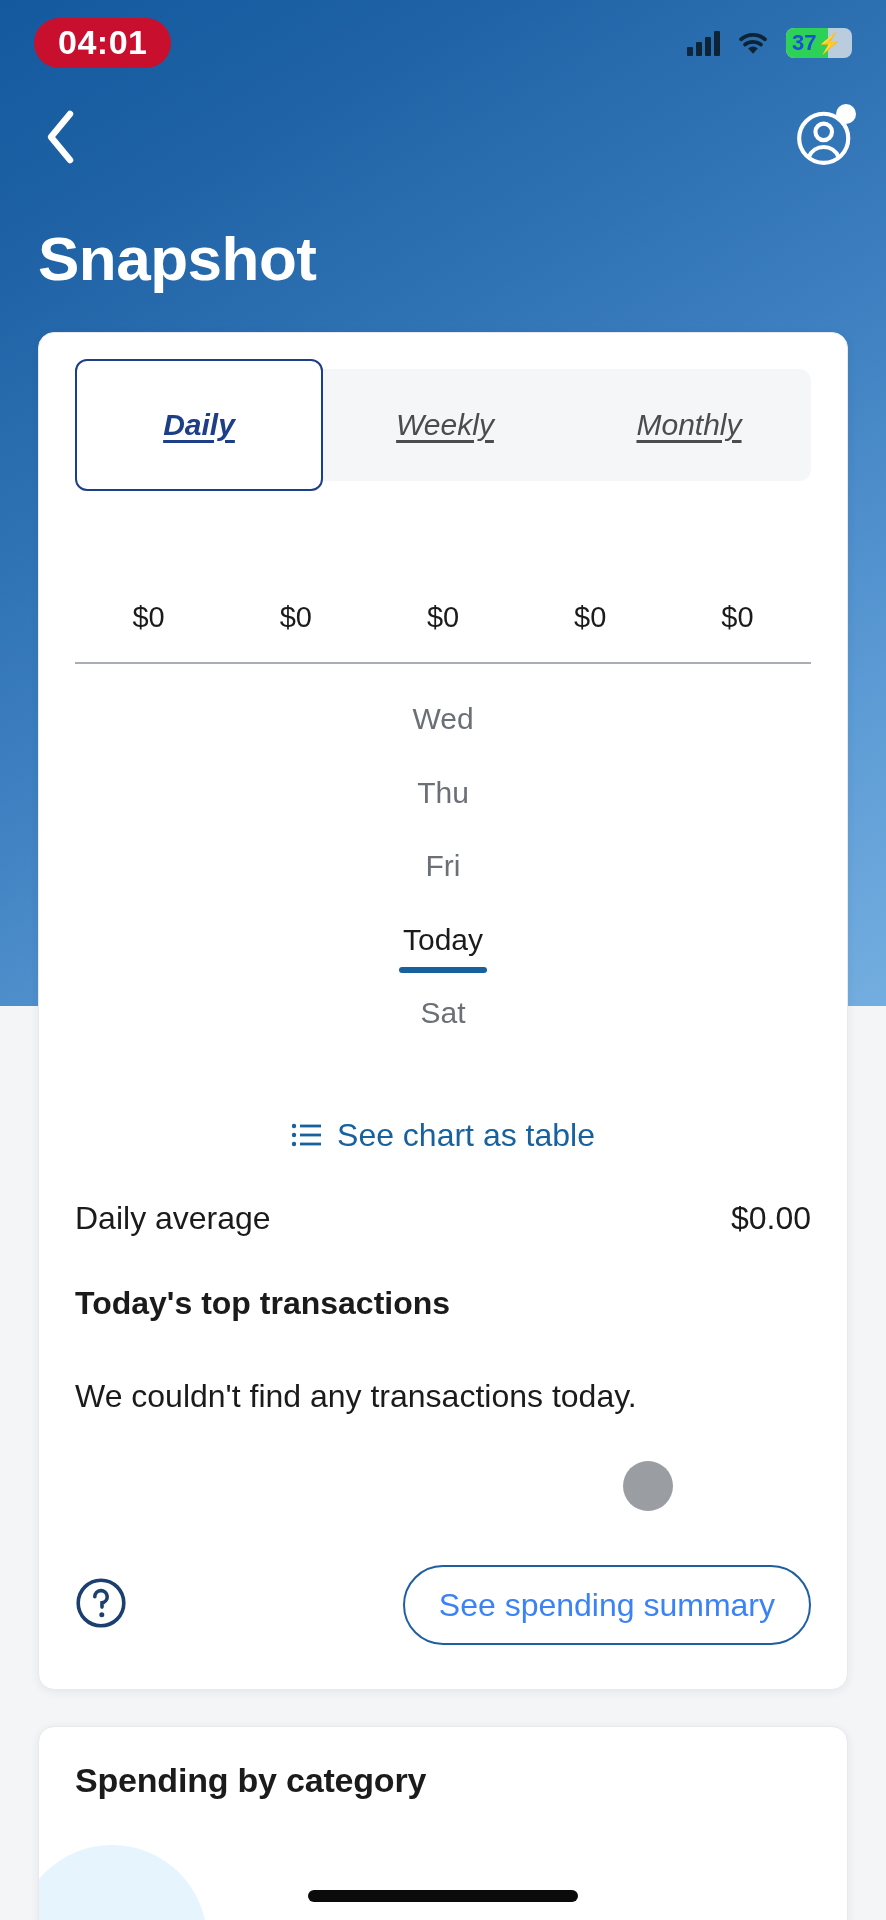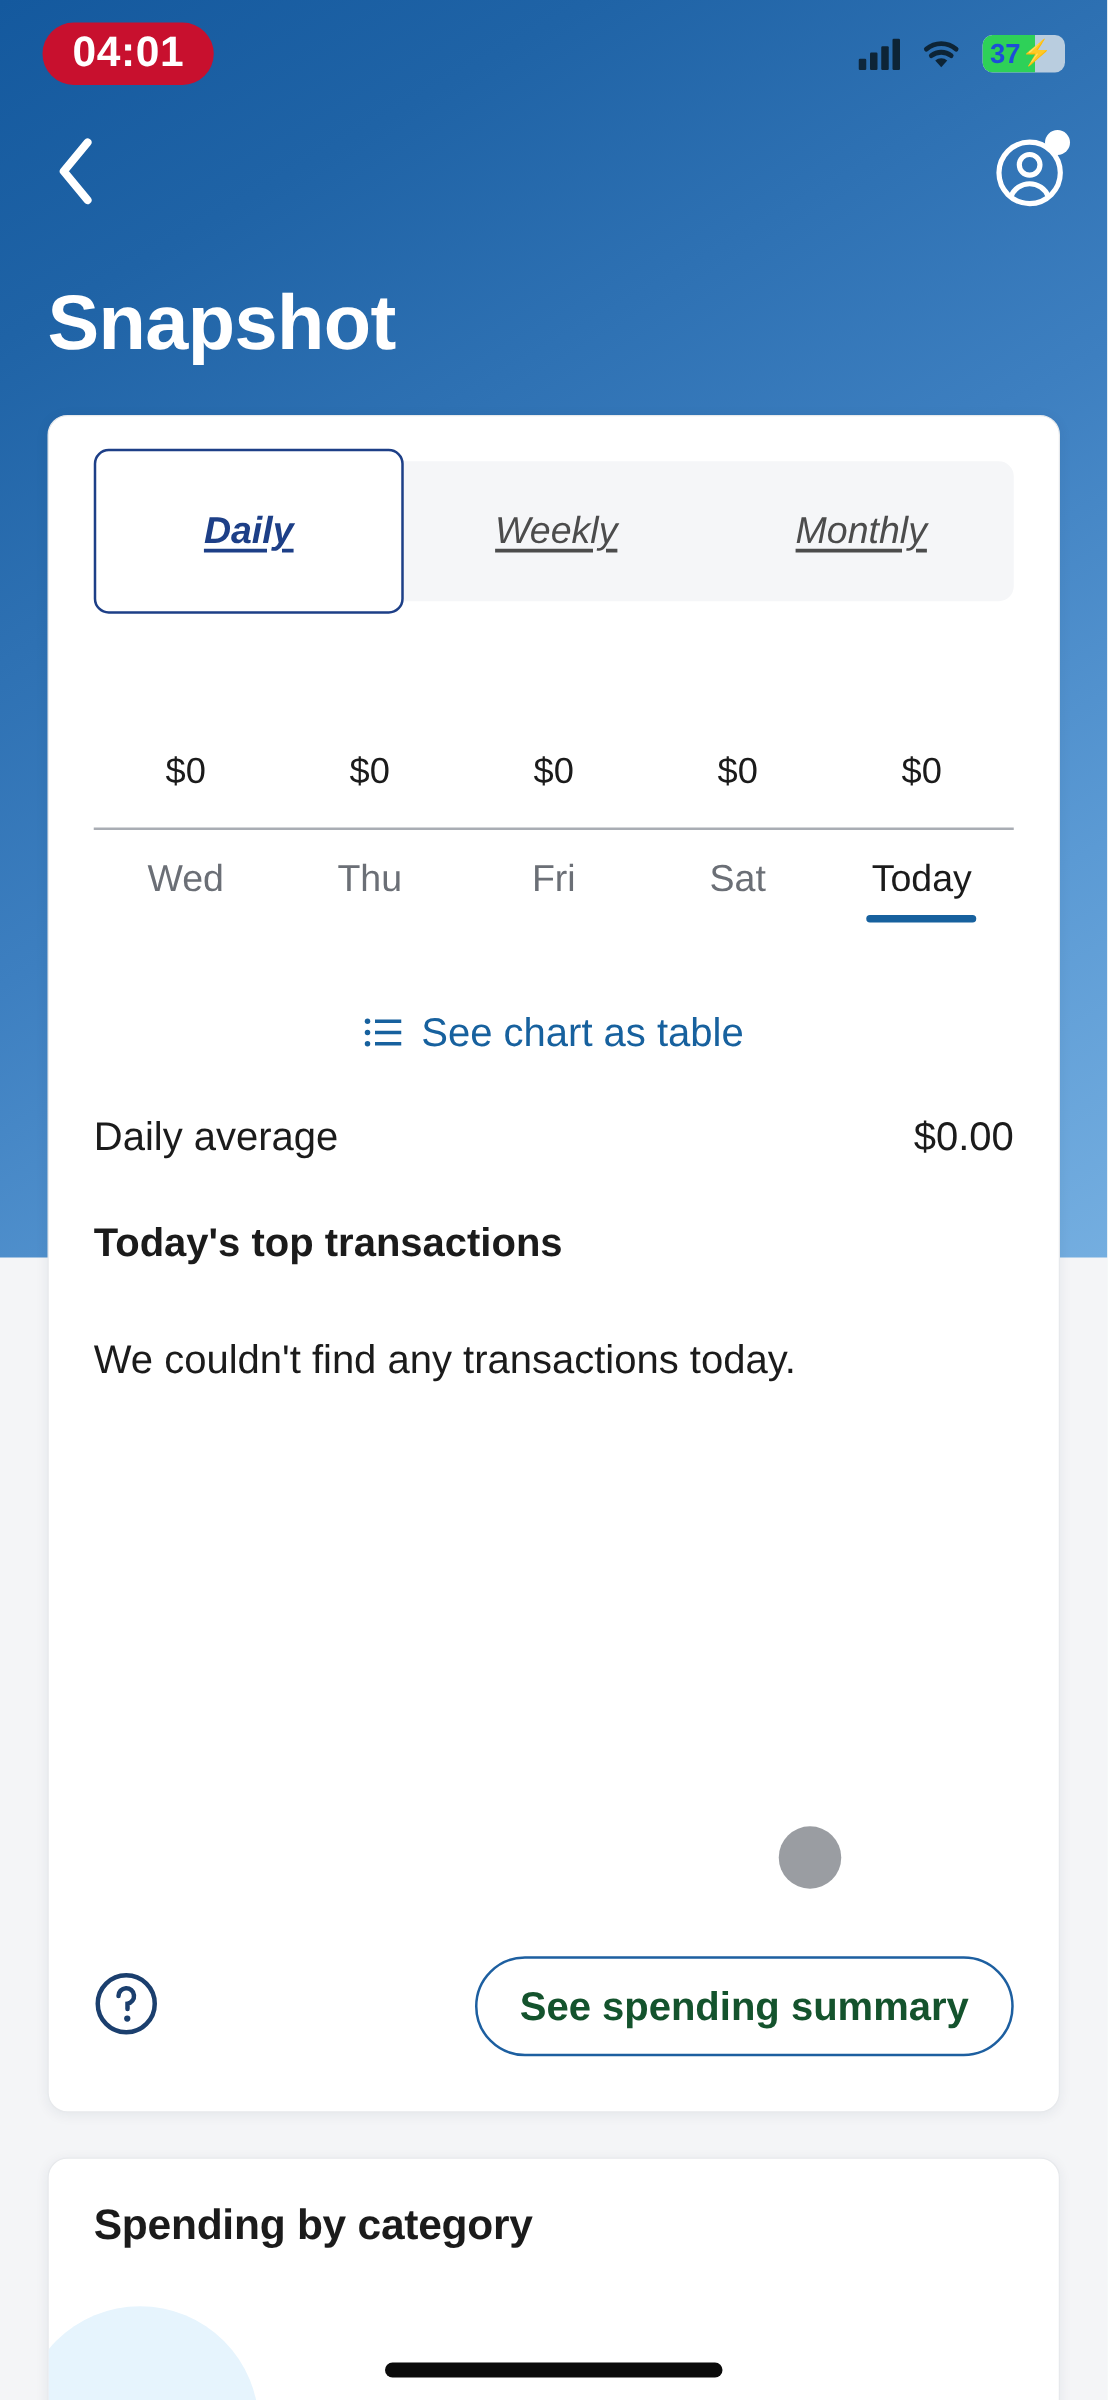--- a/index.html
+++ b/index.html
@@ -128,21 +128,21 @@
     margin:0 36px; padding-top:122px;
   }
   .chart-cols { display:flex; align-items:flex-end; }
   .chart-col { flex:1; display:flex; flex-direction:column; align-items:center; }
   .bar-wrap { height:8px; width:100%; display:flex; align-items:flex-end; justify-content:center; }
   .bar { width:70%; background:#2f6fb5; }
   .bar-value {
     font-size:29px; color:#1b1b1b; line-height:1; padding-bottom:22px;
   }
   .axis-line { height:2px; background:#a9adb4; width:100%; }
-  .chart-labels { display:flex; margin-top:0; }
+  .chart-labels { display:flex; margin-top:15px;flex-direction:column; }
   .chart-label {
     flex:1; display:flex; flex-direction:column; align-items:center;
     padding-top:24px;
   }
   .chart-label span {
     font-size:30px; color:#6b6f76; line-height:1.05;
   }
   .chart-label.today span { color:#1b1b1b; }
   .today-underline {
     margin-top:12px; height:6px; width:88px; background:#17619e; border-radius:3px;
@@ -179,22 +179,22 @@
 
   
   .card-footer {
     position:absolute; left:0; right:0; bottom:0; height:168px;
     display:flex; align-items:center; justify-content:space-between;
     padding:0 36px;
   }
   .help-icon { width:52px; height:52px; }
   .pill-btn {
     border:2px solid #1d5fa0; border-radius:44px;
-    color:#14532d; background:#ffffff;
-    font-size:32px; font-weight:bold;
+    color:#3b82f6; background:#ffffff;
+    font-size:32px; font-weight:normal;
     padding:22px 34px; line-height:1;
     white-space:nowrap;
   }
 
   
   #card-category {
     top:1726px; height:240px; overflow:hidden;
   }
   #card-category .card-title { padding-top:34px; }
   .blue-blob {
@@ -309,27 +309,27 @@
           <div class="today-underline hidden"></div>
         </div>
         <div class="chart-label">
           <span>Thu</span>
           <div class="today-underline hidden"></div>
         </div>
         <div class="chart-label">
           <span>Fri</span>
           <div class="today-underline hidden"></div>
         </div>
+        <div class="chart-label today">
+          <span>Today</span>
+          <div class="today-underline"></div>
+        </div>
         <div class="chart-label">
           <span>Sat</span>
           <div class="today-underline hidden"></div>
-        </div>
-        <div class="chart-label today">
-          <span>Today</span>
-          <div class="today-underline"></div>
         </div>
       </div>
     </div>
 
     <div class="see-table">
       <svg width="32" height="26" viewBox="0 0 32 26">
         <circle cx="3" cy="4" r="2.2" fill="#17619e"></circle>
         <circle cx="3" cy="13" r="2.2" fill="#17619e"></circle>
         <circle cx="3" cy="22" r="2.2" fill="#17619e"></circle>
         <rect x="9" y="2.6" width="21" height="2.8" fill="#17619e"></rect>

